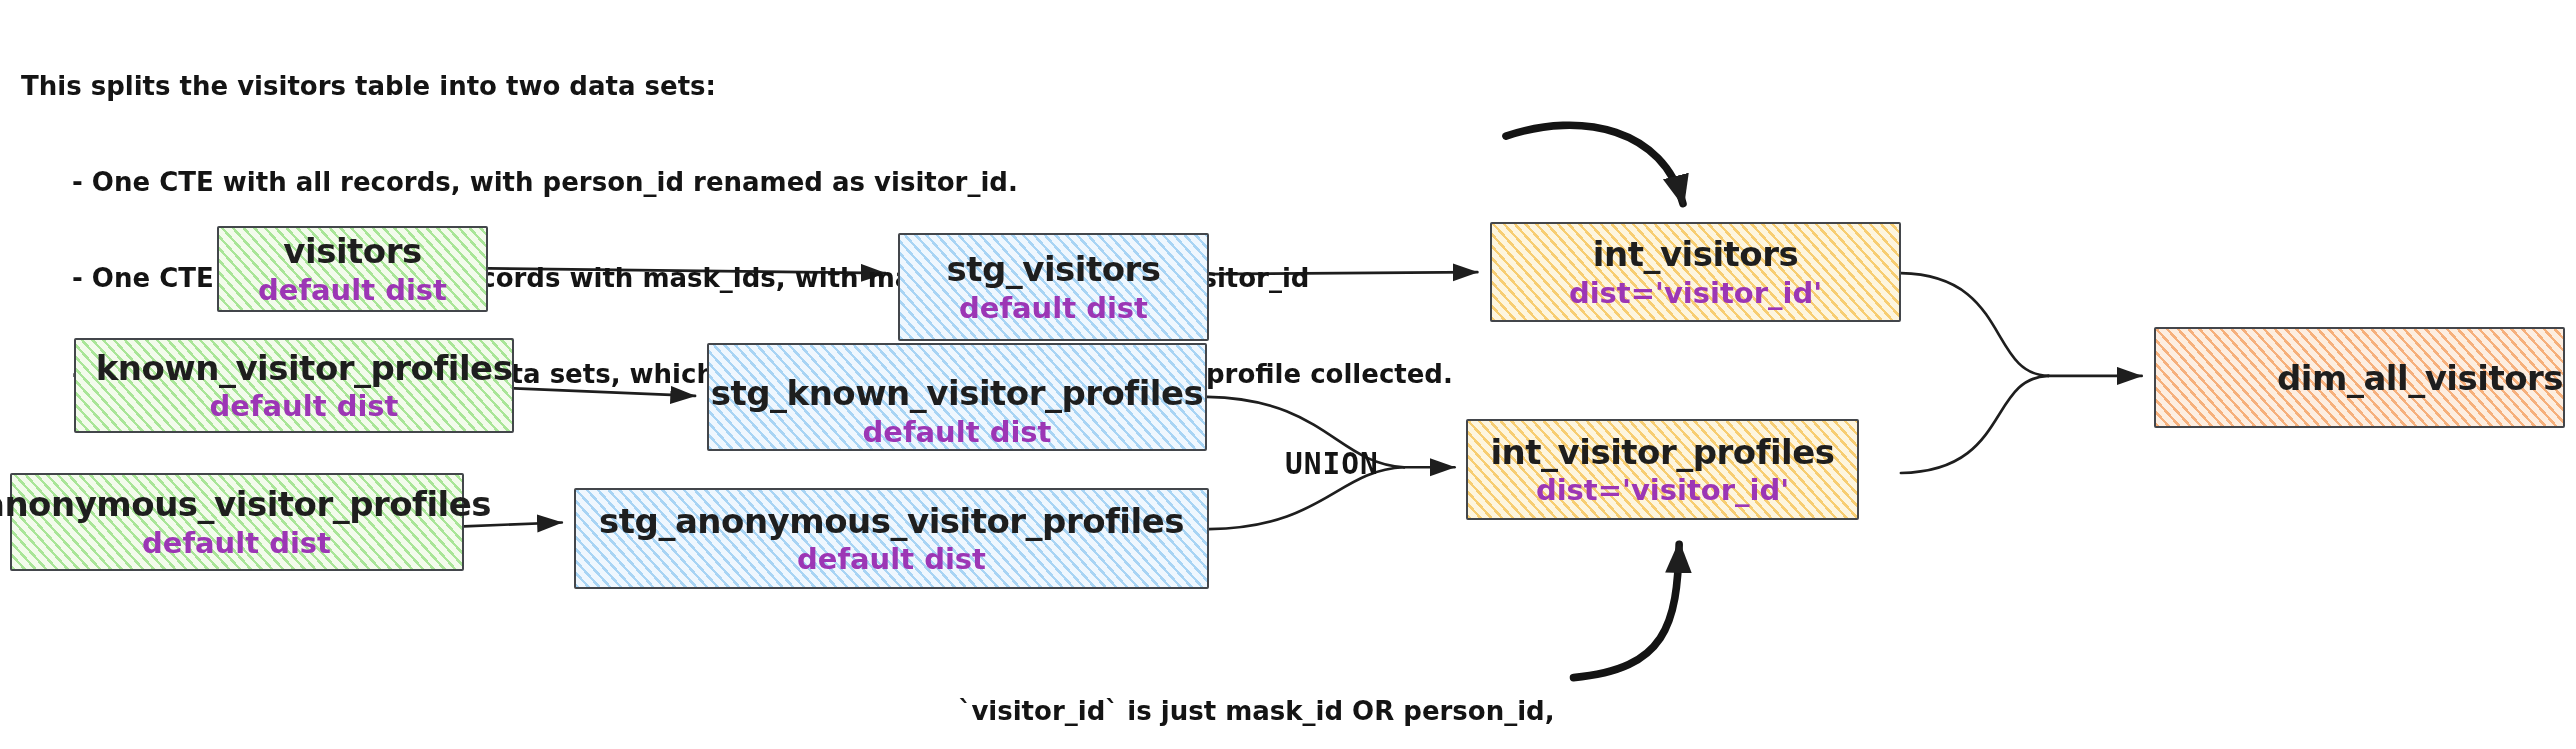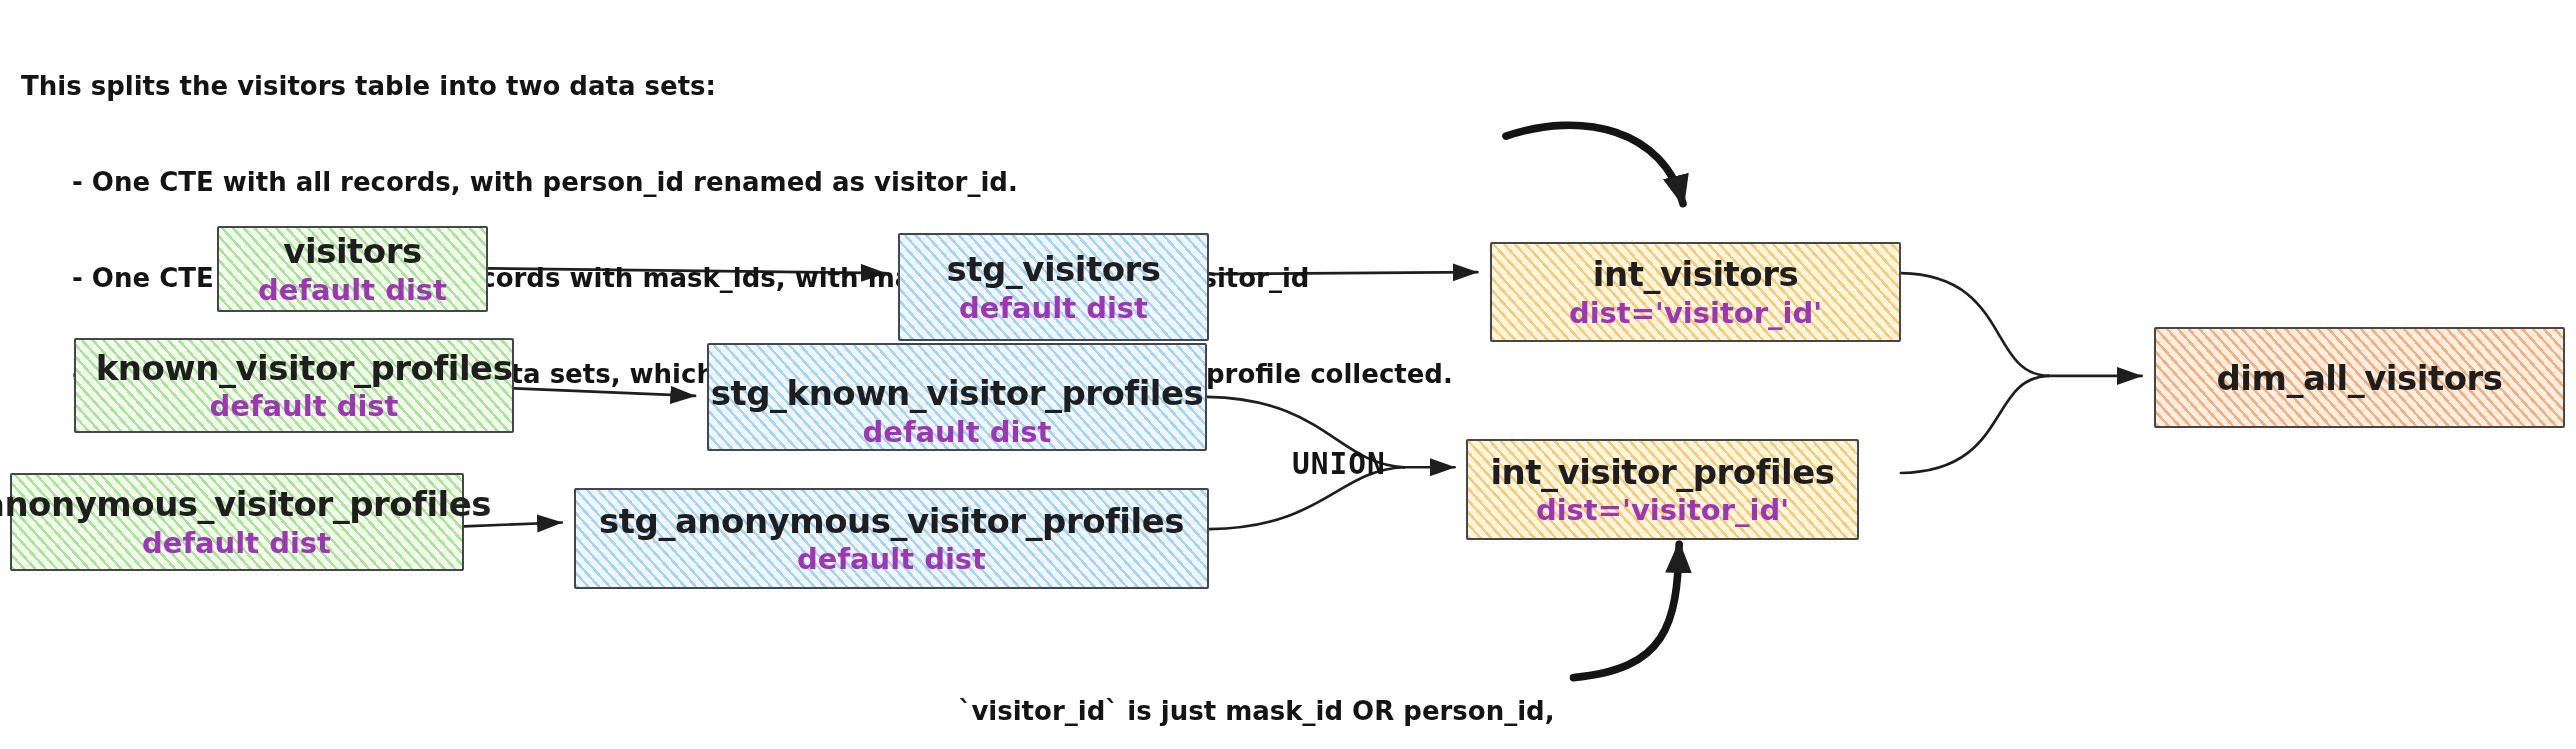--- a/index.html
+++ b/index.html
@@ -27,38 +27,37 @@
   }
   .fill-green{
     background:repeating-linear-gradient(48deg,#a9e598 0px,#a9e598 2.5px,#f3fbec 2.5px,#f3fbec 8px);
     align-items:center;
   }
   .fill-blue{
     background:repeating-linear-gradient(48deg,#a8d4f4 0px,#a8d4f4 2.5px,#eff7fe 2.5px,#eff7fe 8px);
   }
   .fill-yellow{
     background:repeating-linear-gradient(48deg,#f7cd72 0px,#f7cd72 2.5px,#fdf5df 2.5px,#fdf5df 8px);
-    margin-top:20px;
   }
   .fill-orange{
     background:repeating-linear-gradient(48deg,#f6b07c 0px,#f6b07c 2.5px,#fdeee1 2.5px,#fdeee1 8px);
   }
   .note{
     position:absolute;z-index:2;font-size:26px;font-weight:bold;line-height:32px;
     color:#141414;white-space:pre;
   }
   .note .indent{padding-left:51px;}
   .note-bottom{
     position:absolute;z-index:2;font-size:26px;font-weight:bold;line-height:34px;
     color:#141414;text-align:center;white-space:pre;
   }
   .union-label{
     position:absolute;z-index:2;
     font-family:"DejaVu Sans Mono",monospace;
-    font-size:29.5px;font-weight:bold;color:#141414;letter-spacing:1px;margin-left:7px;
+    font-size:29.5px;font-weight:bold;color:#141414;letter-spacing:1px;
   }
 </style>
 </head>
 <body>
 
 <div class="canvas">
 
   <svg class="wires" width="2576" height="749" viewBox="0 0 2706 787">
     <defs>
       <marker id="ah" markerWidth="28" markerHeight="20" refX="26" refY="9.5" orient="auto" markerUnits="userSpaceOnUse">
@@ -136,18 +135,18 @@
   <div class="node fill-yellow" style="left:1490px;top:222px;width:411px;height:100px;">
     <span class="title">int_visitors</span>
     <span class="subtitle">dist='visitor_id'</span>
   </div>
 
   <div class="node fill-yellow" style="left:1466px;top:419px;width:393px;height:101px;">
     <span class="title">int_visitor_profiles</span>
     <span class="subtitle">dist='visitor_id'</span>
   </div>
 
-  <div class="node fill-orange" style="left:2154px;top:327px;width:411px;height:101px;">
+  <div class="node fill-orange" style="left:2154px;top:327px;width:411px;height:101px;align-items:flex-end;">
     <span class="title">dim_all_visitors</span>
   </div>
 
 </div>
 
 
 </body></html>

